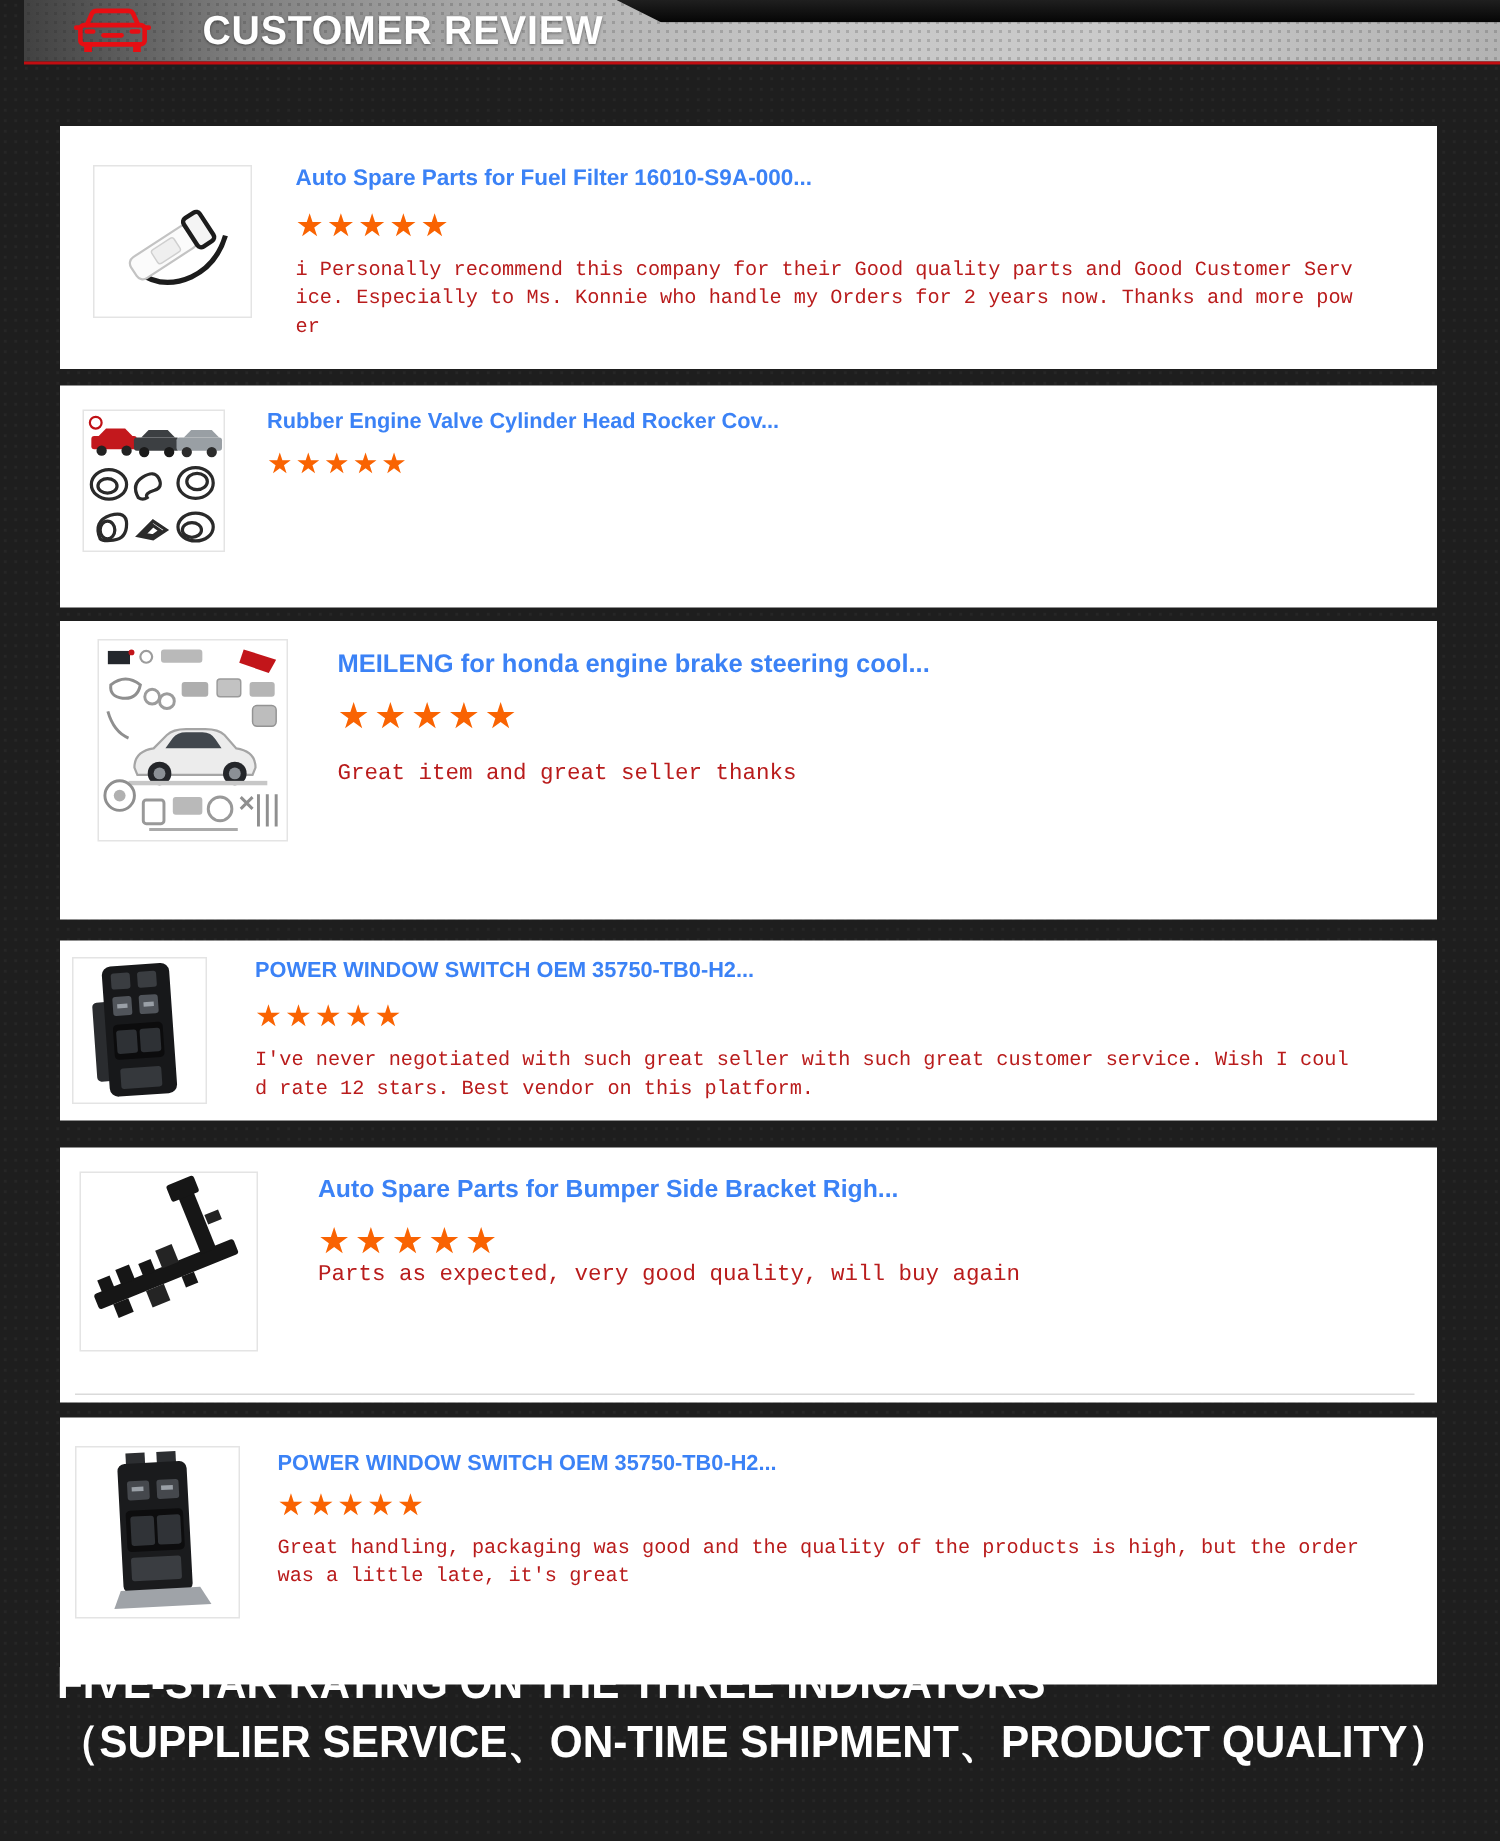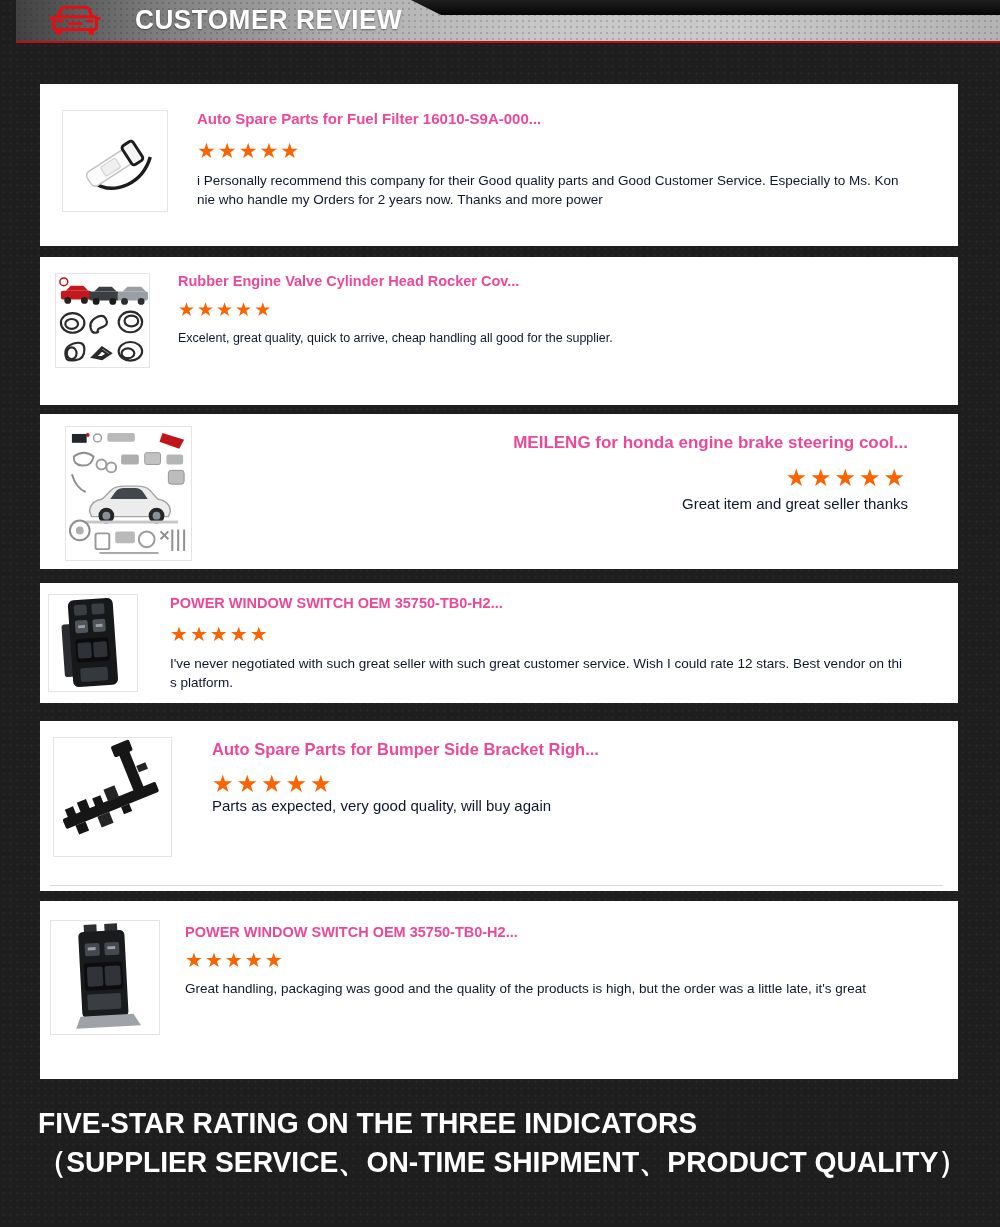--- a/index.html
+++ b/index.html
@@ -42,47 +42,47 @@
   
   .cards { position:absolute; top:84px; left:40px; width:918px; }
   .card {
     background:#ffffff; display:flex; align-items:flex-start; position:relative;
   }
   .imgbox {
     flex:none; background:#ffffff; border:1px solid #e4e4e4;
     display:flex; align-items:center; justify-content:center; overflow:hidden;
   }
   .imgbox svg { width:100%; height:100%; display:block; }
-  .title { font-weight:bold; color:#ec4899; white-space:nowrap; overflow:hidden; }
+  .title { font-weight:bold; color:#3b82f6; white-space:nowrap; overflow:hidden; }
   .stars { color:#f96302; line-height:1; white-space:nowrap; }
-  .review { color:#0f172a; word-break:break-all; }
+  .review { color:#b91c1c; word-break:break-all;font-family:Liberation Mono, monospace; }
 
   
   .c1 { height:162px; margin-bottom:11px; padding:0 53px 0 22px; }
   .c1 .imgbox { width:106px; height:102px; margin-top:26px; }
   .c1 .content { margin:26px 0 0 29px; width:100%; }
   .c1 .title { font-size:15px; line-height:18px; }
   .c1 .stars { margin-top:12px; font-size:21px; letter-spacing:2px; }
   .c1 .review { margin-top:10px; font-size:13.5px; line-height:19px; }
 
   
   .c2 { height:148px; margin-bottom:9px; padding:0 50px 0 15px; }
   .c2 .imgbox { width:95px; height:95px; margin-top:16px; }
   .c2 .content { margin:16px 0 0 28px; width:100%; }
   .c2 .title { font-size:14.5px; line-height:17px; }
   .c2 .stars { margin-top:10px; font-size:19px; letter-spacing:2px; }
   .c2 .review { margin-top:11px; font-size:12.5px; line-height:17px; }
 
   
-  .c3 { height:155px; margin-bottom:14px; padding:0 50px 0 25px;text-align:right; }
+  .c3 { height:199px; margin-bottom:14px; padding:0 50px 0 25px; }
   .c3 .imgbox { width:127px; height:135px; margin-top:12px; }
   .c3 .content { margin:19px 0 0 33px; width:100%; }
   .c3 .title { font-size:17px; line-height:20px; }
   .c3 .stars { margin-top:13px; font-size:24px; letter-spacing:3px; }
-  .c3 .review { margin-top:4px; font-size:15px; line-height:20px; }
+  .c3 .review { margin-top:16px; font-size:15px; line-height:20px; }
 
   
   .c4 { height:120px; margin-bottom:18px; padding:0 51px 0 8px; }
   .c4 .imgbox { width:90px; height:98px; margin-top:11px; }
   .c4 .content { margin:12px 0 0 32px; width:100%; }
   .c4 .title { font-size:14.5px; line-height:17px; }
   .c4 .stars { margin-top:12px; font-size:20px; letter-spacing:2px; }
   .c4 .review { margin-top:10px; font-size:13.5px; line-height:19px; }
 
   
@@ -178,21 +178,20 @@
             <ellipse cx="16" cy="81" rx="5" ry="6"></ellipse>
           <path d="M37 85 l10-10 l9 6 l-9 6 z M41 84 l6-6 l5 3.5 l-5 3.5 z"></path>
           <ellipse cx="76" cy="79" rx="12" ry="9.5"></ellipse>
             <ellipse cx="73.5" cy="81" rx="6.5" ry="5"></ellipse>
         </g>
       </svg>
     </div>
     <div class="content">
       <div class="title">Rubber Engine Valve Cylinder Head Rocker Cov...</div>
       <div class="stars">★★★★★</div>
-      <div class="review">Excelent, great quality, quick to arrive, cheap handling all good for the supplier.</div>
     </div>
   </div>
 
   <div class="card c3">
     <div class="imgbox">
       <svg viewBox="0 0 127 135">
         <rect x="6" y="7" width="15" height="9" fill="#23272c"></rect>
           <circle cx="22" cy="8" r="2" fill="#c2151a"></circle>
         <circle cx="32" cy="11" r="4" fill="none" stroke="#9c9c9c" stroke-width="1.5"></circle>
         <rect x="42" y="6" width="28" height="9" rx="2" fill="#b9b9b9"></rect>

